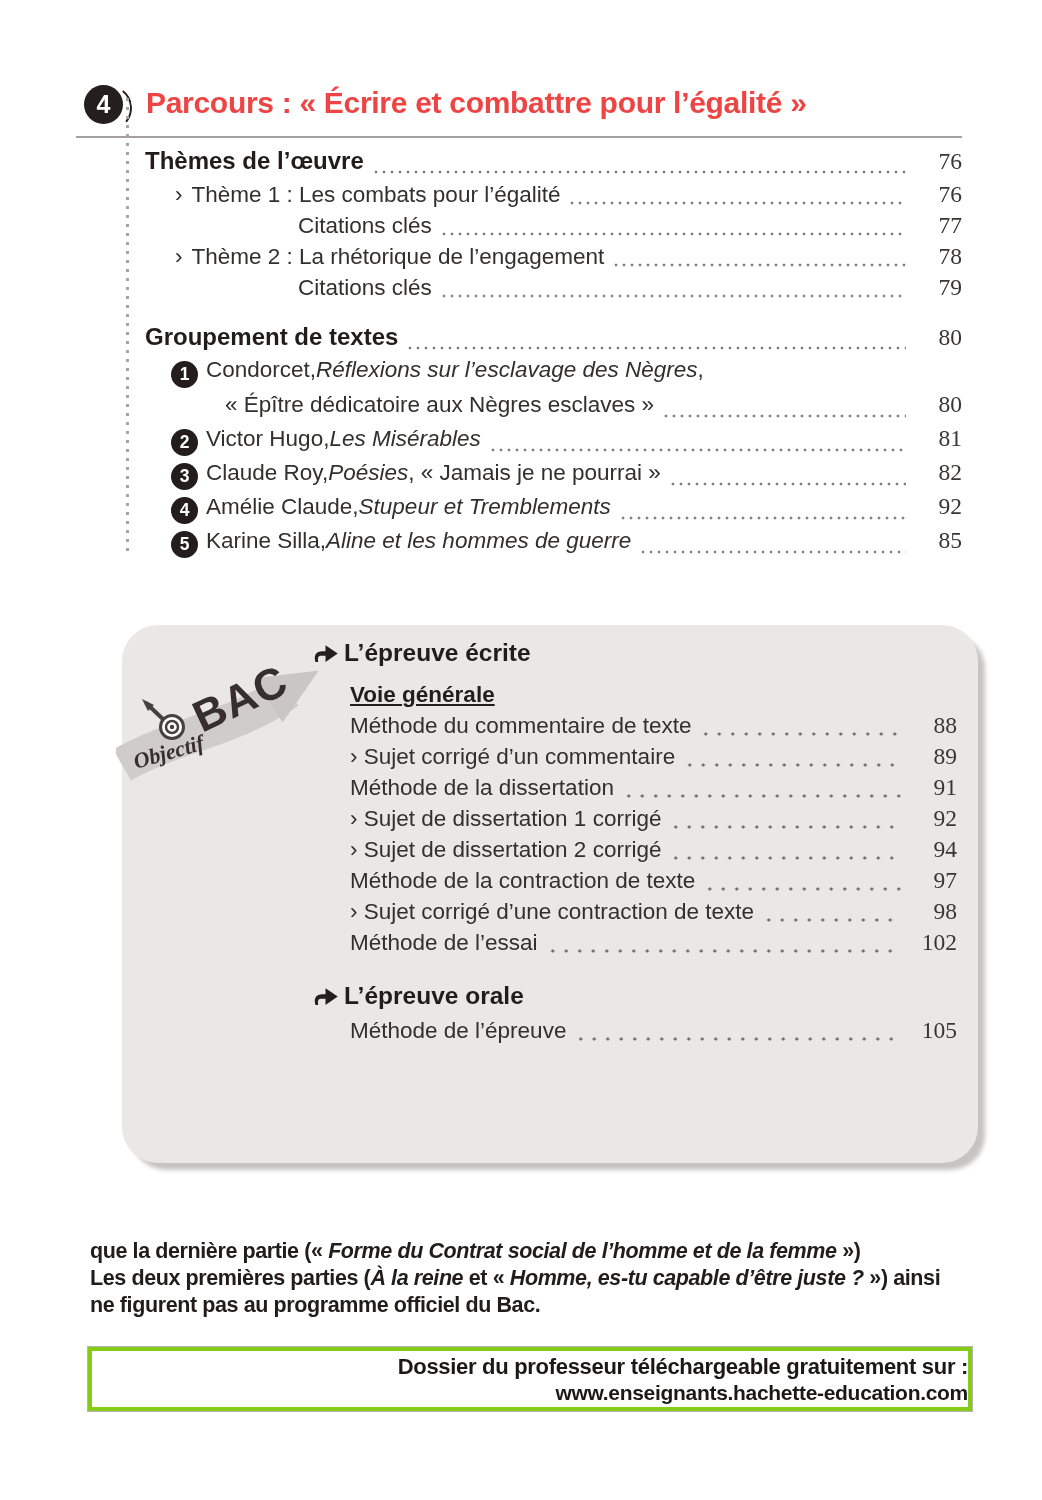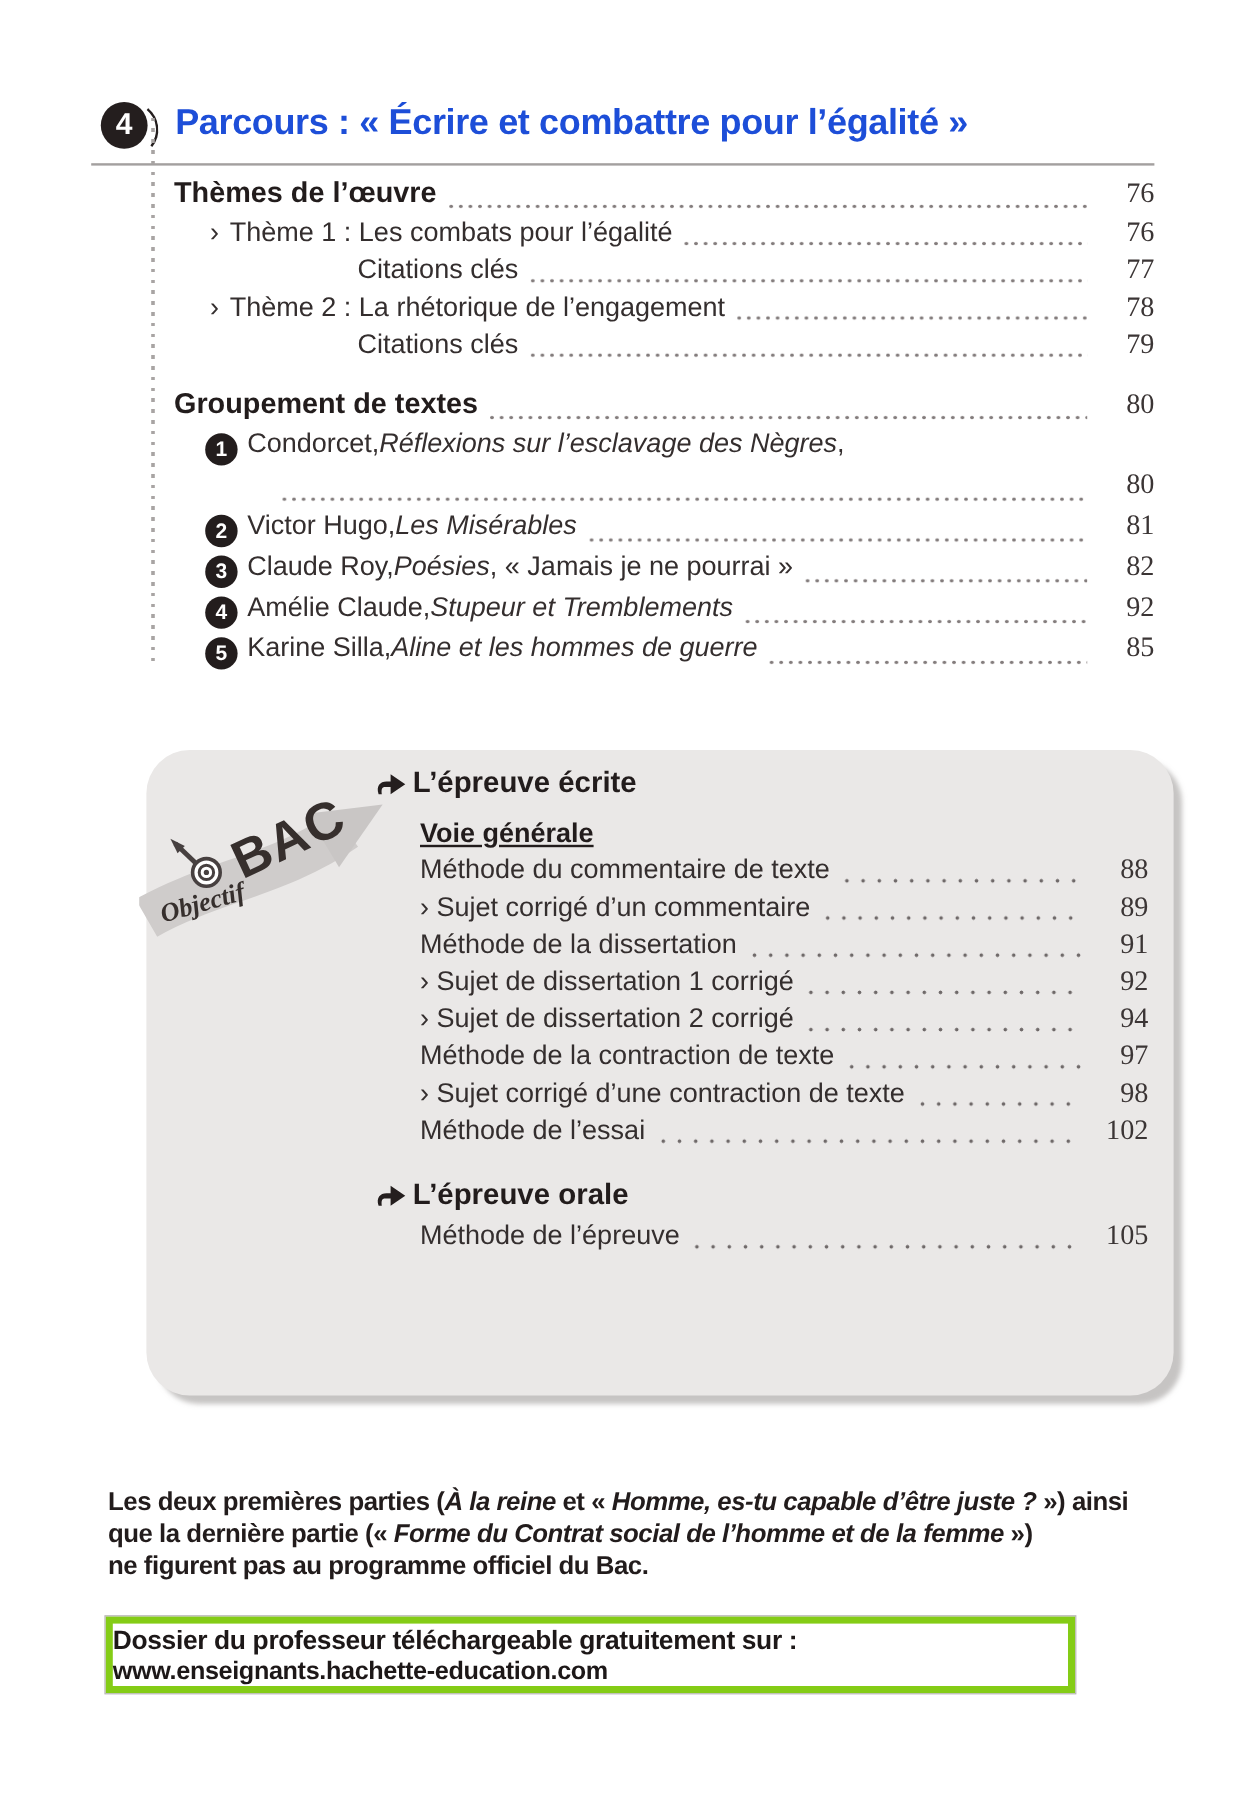--- a/index.html
+++ b/index.html
@@ -6,21 +6,21 @@
   html,body { width:1042px; height:1500px; background:#ffffff; font-family:"Liberation Sans",sans-serif; }
   .page { position:relative; width:1042px; height:1500px; overflow:hidden; background:#fff; color:#342e2e; }
 
   
   .chapter-badge { position:absolute; left:84px; top:85px; width:39px; height:39px;
     border-radius:50%; background:#241e1e; color:#fff; display:flex; align-items:center;
     justify-content:center; font-size:25px; font-weight:bold; }
   .chapter-badge::after { content:""; position:absolute; left:2px; top:0px; width:42px; height:42px;
     border-radius:50%; border:2.5px solid transparent; border-right-color:#241e1e; transform:rotate(-6deg); }
   .chapter-title { position:absolute; left:146px; top:86px; font-size:30px; font-weight:bold;
-    color:#1d4ed8; letter-spacing:-0.3px; white-space:nowrap; }
+    color:#ef4444; letter-spacing:-0.3px; white-space:nowrap; }
   .header-rule { position:absolute; left:76px; top:136px; width:886px; height:2px; background:#a3a09f; }
   .toc-dotline { position:absolute; left:126px; top:98px; width:3px; height:458px;
     background-image:repeating-linear-gradient(to bottom,#a8a4a3 0 3px, transparent 3px 9px); }
 
   
   .toc { position:absolute; left:145px; top:147px; width:817px; }
   .trow { display:flex; align-items:baseline; min-height:31px; font-size:22.5px; color:#342e2e; }
   .trow.section { font-weight:bold; font-size:24px; color:#221c1c; min-height:34px; }
   .trow.gap { margin-top:18px; }
   .trow.sub  { padding-left:30px; }
@@ -50,23 +50,23 @@
   .bac-subtitle { font-weight:bold; font-size:22.5px; color:#221c1c; margin-top:13px; margin-bottom:2px; min-height:30px; display:flex; align-items:center;text-decoration:underline;}
   .brow { display:flex; align-items:baseline; min-height:31px; font-size:22.5px; color:#342e2e; }
   .brow .leader { background-size:13.5px 4px; background-image:radial-gradient(circle,#6f6969 1.3px, transparent 1.8px); }
 
   
   .footnote { position:absolute; left:90px; top:1238px; width:890px; font-weight:bold;
     font-size:21.5px; line-height:27px; color:#221c1c; letter-spacing:-0.4px; }
   .footnote .fline { white-space:nowrap; }
 
   
-  .dl-box { position:absolute; left:88px; top:1347px; width:808px; height:64px;
-    border:6px solid #84cc16; outline:1px solid #b7b5b4; background:#fff;
-    display:flex; flex-direction:column; justify-content:center; align-items:flex-start; gap:1px; }
+  .dl-box { position:absolute; left:88px; top:1347px; width:884px; height:64px;
+    border:4px solid #84cc16; outline:1px solid #b7b5b4; background:#fff;
+    display:flex; flex-direction:column; justify-content:center; align-items:flex-end; gap:1px; }
   .dl-line1 { font-size:22px; font-weight:bold; color:#1d1818; letter-spacing:-0.3px; }
   .dl-line2 { font-size:21px; font-weight:bold; color:#1d1818; letter-spacing:-0.3px; }
 </style>
 </head>
 <body>
 
 <div class="page">
 
   <div class="chapter-badge">
     <span>4</span>
@@ -108,20 +108,21 @@
         <span class="leader"></span>
         <span class="pg">80</span>
       </div>
       <div class="trow numbered">
         <span class="num-badge">1</span>
         <span>Condorcet, </span>
         <span class="it">Réflexions sur l’esclavage des Nègres</span>
         <span>,</span>
       </div>
       <div class="trow cont">
+        <span>« Épître dédicatoire aux Nègres esclaves »</span>
         <span class="leader"></span>
         <span class="pg">80</span>
       </div>
       <div class="trow numbered">
         <span class="num-badge">2</span>
         <span>Victor Hugo, </span>
         <span class="it">Les Misérables</span>
         <span class="leader"></span>
         <span class="pg">81</span>
       </div>
@@ -225,22 +226,22 @@
           <div class="brow">
             <span>Méthode de l’épreuve</span>
             <span class="leader"></span>
             <span class="pg">105</span>
           </div>
         </div>
       </div>
   </div>
 
   <div class="footnote" id="footnote">
+      <div class="fline"><span>que la dernière partie (« </span><span class="it">Forme du Contrat social de l’homme et de la femme</span><span> »)</span></div>
       <div class="fline"><span>Les deux premières parties (</span><span class="it">À la reine</span><span> et « </span><span class="it">Homme, es-tu capable d’être juste ? </span><span>») ainsi</span></div>
-      <div class="fline"><span>que la dernière partie (« </span><span class="it">Forme du Contrat social de l’homme et de la femme</span><span> »)</span></div>
       <div class="fline"><span>ne figurent pas au programme officiel du Bac.</span></div>
     </div>
 
   <div class="dl-box">
     <div class="dl-line1">Dossier du professeur téléchargeable gratuitement sur :</div>
     <div class="dl-line2">www.enseignants.hachette-education.com</div>
   </div>
 
 </div>
 

